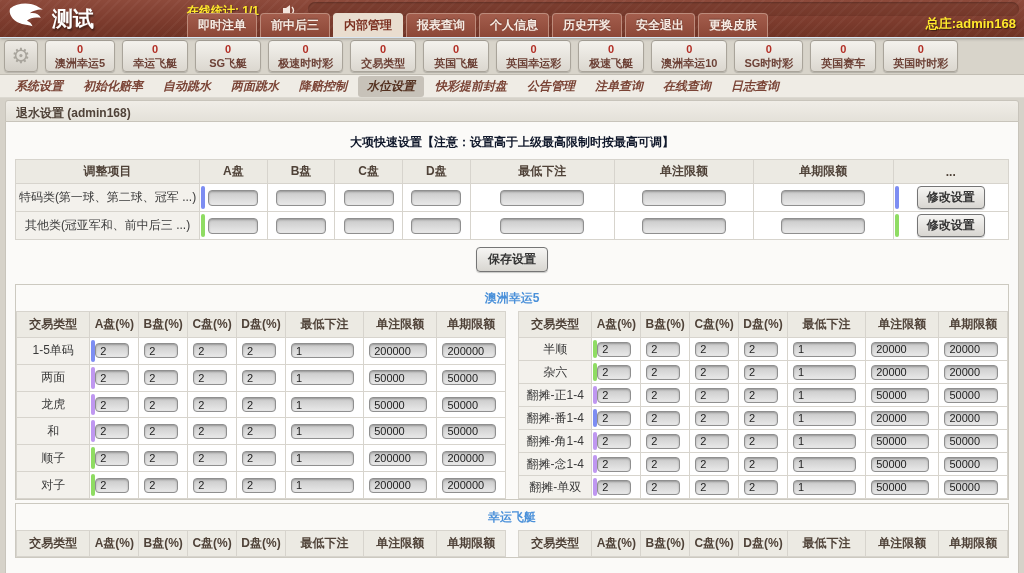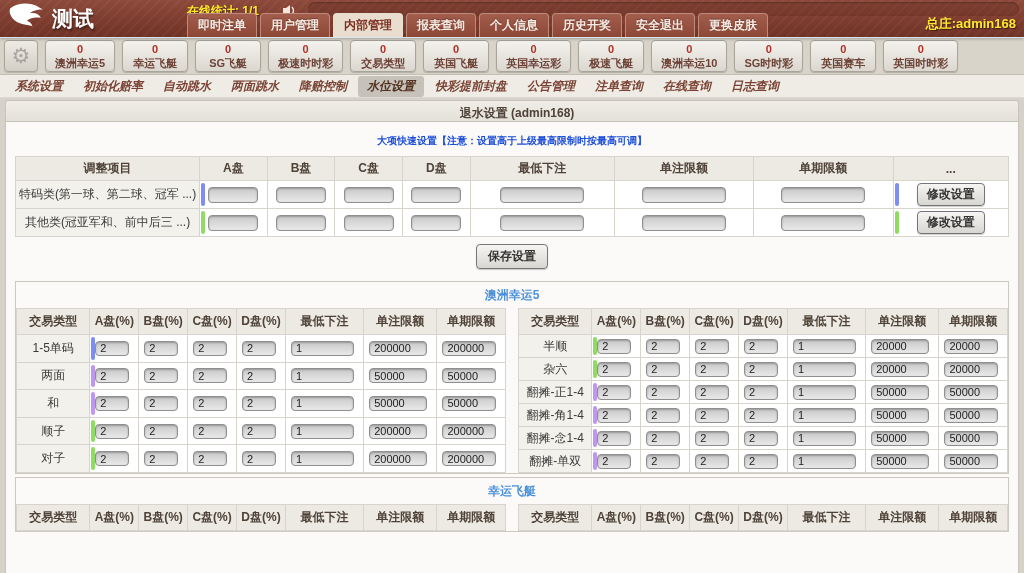--- a/index.html
+++ b/index.html
@@ -43,24 +43,24 @@
   
   .submenu { height:23px; background:#efece5; display:flex; align-items:center;
     padding:0 6px; gap:2px; border-bottom:1px solid #dcd9d1;font-style:italic; }
   .submenu-item { padding:2px 9px; font-size:12px; color:#7a4335; font-weight:bold;
     white-space:nowrap; cursor:pointer; border-radius:3px; }
   .submenu-item.active { background:#c7c2b9; color:#53301f; }
 
   
   .page-header { margin:2px 5px 0; height:22px; background:linear-gradient(#f0ede7,#e4e1d9);
     border:1px solid #c8c4bb; border-radius:3px 3px 0 0; font-size:12px; font-weight:bold;
-    color:#4f4238; padding:4px 0 0 10px;text-align:center; }
+    color:#4f4238; padding:4px 0 0 10px; }
   .panel { margin:0 5px; border:1px solid #c8c4bb; border-top:none; background:#fbfaf8;
     padding:6px 9px 20px; min-height:600px; }
-  .notice { text-align:center; color:#1d4ed8; font-weight:bold; font-size:10px; padding:6px 0 8px; }
+  .notice { text-align:center; color:#0f172a; font-weight:bold; font-size:12px; padding:6px 0 8px; }
 
   
   table { border-collapse:collapse; width:100%; font-size:12px; }
   th { background:#eceae3; border:1px solid #d7d4cd; color:#4f4238; font-weight:bold; height:24px;margin-top:24px; }
   td { border:1px solid #d7d4cd; }
   td.lab { background:#f3f1ec; text-align:center; color:#3a3a3a; }
   td.val { background:#fff; position:relative; text-align:center; }
   .bar { position:absolute; left:1px; top:2px; bottom:2px; width:4px; border-radius:2px; }
 
   .quick tbody tr { height:28px; }
@@ -104,21 +104,21 @@
   <div class="online">在线统计: 1/1</div>
   <div class="speaker">
     <svg width="16" height="13" viewBox="0 0 16 13">
       <polygon points="1,4 4,4 8,1 8,12 4,9 1,9" fill="#f3e6de"></polygon>
       <path d="M10 3 Q13 6.5 10 10" stroke="#f3e6de" stroke-width="1.4" fill="none"></path>
     </svg>
   </div>
   <div class="marquee"></div>
   <nav class="nav-row">
       <div class="nav-tab">即时注单</div>
-      <div class="nav-tab">用户管理</div>
+      <div class="nav-tab">前中后三</div>
       <div class="nav-tab active">内部管理</div>
       <div class="nav-tab">报表查询</div>
       <div class="nav-tab">个人信息</div>
       <div class="nav-tab">历史开奖</div>
       <div class="nav-tab">安全退出</div>
       <div class="nav-tab">更换皮肤</div>
     </nav>
   <div class="banker">总庄:admin168</div>
 </header>
 
@@ -322,20 +322,45 @@
                   <input class="inp fill" type="text" value="1" style="">
                 </td>
                 <td class="val">
                   <input class="inp fill" type="text" value="50000" style="">
                 </td>
                 <td class="val">
                   <input class="inp fill" type="text" value="50000" style="">
                 </td>
               </tr>
               <tr>
+                <td class="lab">龙虎</td>
+                <td class="val">
+                  <span class="bar" style="background: rgb(191, 151, 240);"></span>
+                  <input class="inp fill" type="text" value="2" style="">
+                </td>
+                <td class="val">
+                  <input class="inp fill" type="text" value="2" style="">
+                </td>
+                <td class="val">
+                  <input class="inp fill" type="text" value="2" style="">
+                </td>
+                <td class="val">
+                  <input class="inp fill" type="text" value="2" style="">
+                </td>
+                <td class="val">
+                  <input class="inp fill" type="text" value="1" style="">
+                </td>
+                <td class="val">
+                  <input class="inp fill" type="text" value="50000" style="">
+                </td>
+                <td class="val">
+                  <input class="inp fill" type="text" value="50000" style="">
+                </td>
+              </tr>
+              <tr>
                 <td class="lab">和</td>
                 <td class="val">
                   <span class="bar" style="background: rgb(191, 151, 240);"></span>
                   <input class="inp fill" type="text" value="2" style="">
                 </td>
                 <td class="val">
                   <input class="inp fill" type="text" value="2" style="">
                 </td>
                 <td class="val">
                   <input class="inp fill" type="text" value="2" style="">
@@ -498,20 +523,45 @@
                   <input class="inp fill" type="text" value="1" style="">
                 </td>
                 <td class="val">
                   <input class="inp fill" type="text" value="50000" style="">
                 </td>
                 <td class="val">
                   <input class="inp fill" type="text" value="50000" style="">
                 </td>
               </tr>
               <tr>
+                <td class="lab">翻摊-番1-4</td>
+                <td class="val">
+                  <span class="bar" style="background: rgb(125, 141, 242);"></span>
+                  <input class="inp fill" type="text" value="2" style="">
+                </td>
+                <td class="val">
+                  <input class="inp fill" type="text" value="2" style="">
+                </td>
+                <td class="val">
+                  <input class="inp fill" type="text" value="2" style="">
+                </td>
+                <td class="val">
+                  <input class="inp fill" type="text" value="2" style="">
+                </td>
+                <td class="val">
+                  <input class="inp fill" type="text" value="1" style="">
+                </td>
+                <td class="val">
+                  <input class="inp fill" type="text" value="20000" style="">
+                </td>
+                <td class="val">
+                  <input class="inp fill" type="text" value="20000" style="">
+                </td>
+              </tr>
+              <tr>
                 <td class="lab">翻摊-角1-4</td>
                 <td class="val">
                   <span class="bar" style="background: rgb(191, 151, 240);"></span>
                   <input class="inp fill" type="text" value="2" style="">
                 </td>
                 <td class="val">
                   <input class="inp fill" type="text" value="2" style="">
                 </td>
                 <td class="val">
                   <input class="inp fill" type="text" value="2" style="">

